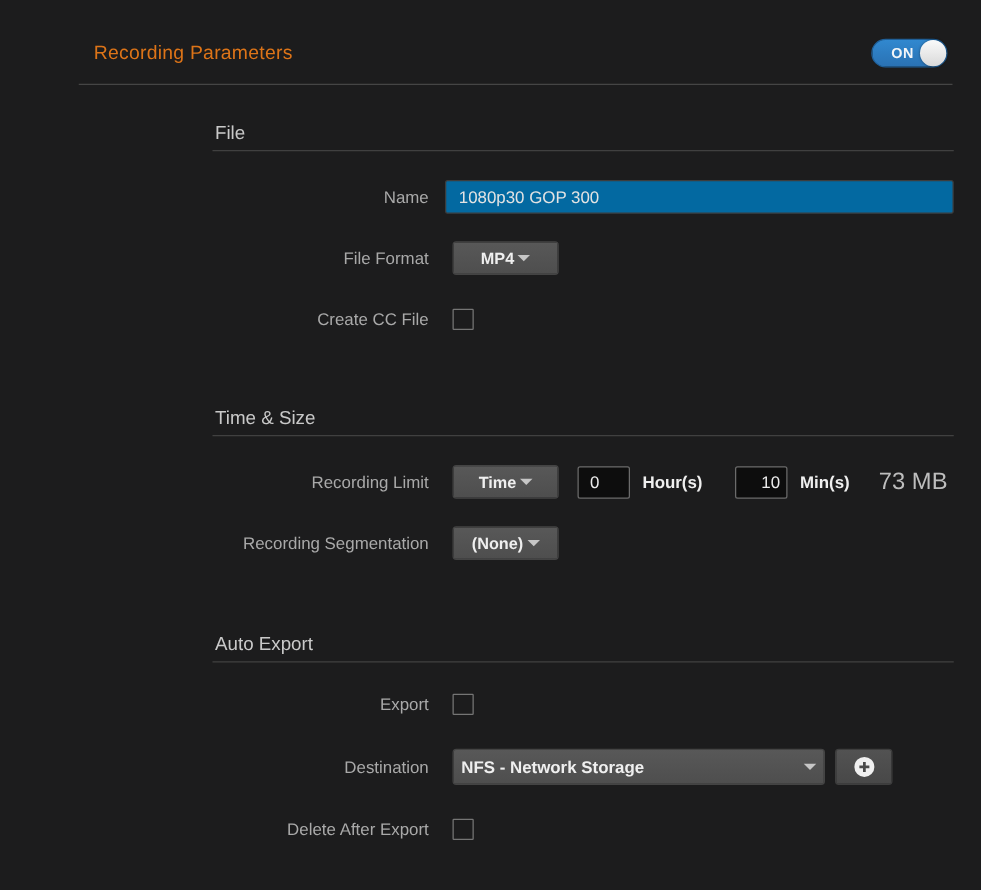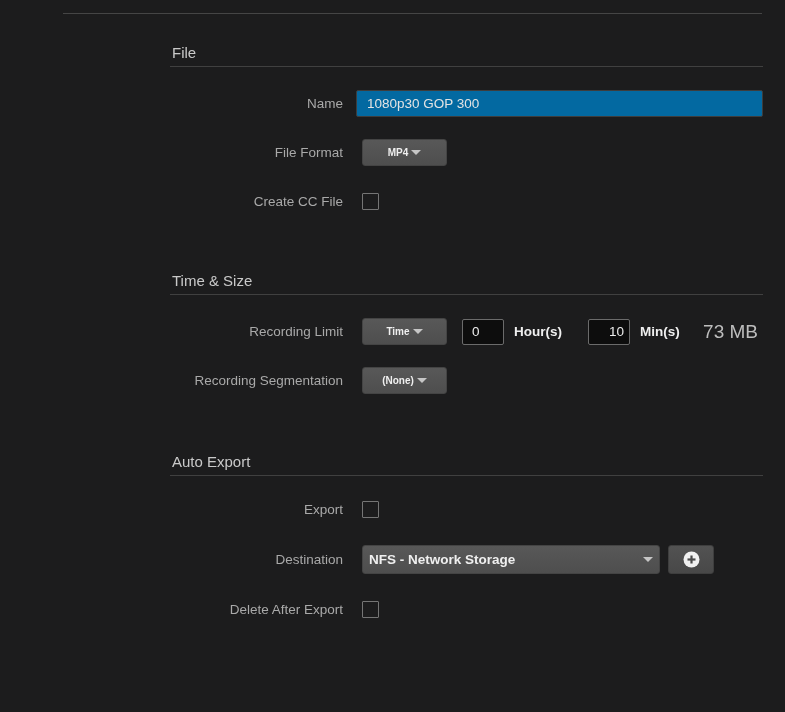--- a/index.html
+++ b/index.html
@@ -75,21 +75,21 @@
     background: #0d0d0d; border: 1px solid #6b6b6b; border-radius: 2px;
     color: #ececec; font-size: 13.5px; font-family: "Liberation Sans", sans-serif;
     padding: 0 0 0 9px; outline: none;
   }
 
   
   .dropdown {
     display: flex; align-items: center; justify-content: center; gap: 3px;
     background: linear-gradient(#585858, #4e4e4e);
     border: 1px solid #444; border-radius: 3px;
-    color: #efefef; font-size: 10px; font-weight: bold;
+    color: #efefef; font-size: 13px; font-weight: bold;
     height: 27px; cursor: pointer; margin-left: 6px;
   }
   .dd-small { width: 85px; }
   .dropdown-wide {
     display: flex; align-items: center;
     background: linear-gradient(#585858, #4e4e4e);
     border: 1px solid #444; border-radius: 3px;
     color: #efefef; font-size: 13.5px; font-weight: bold;
     width: 298px; height: 29px; padding: 0 6px;
     cursor: pointer; margin-left: 6px;
@@ -128,20 +128,27 @@
   .gap-mins { margin-left: 26px; padding-left: 20px; }
   .sec-gap { margin-top: 57px; }
   .sec-gap-2 { margin-top: 59px; }
   .row-tight { margin-top: 20px; }
 </style>
 </head>
 <body>
 
 <div class="panel">
 
+  <div class="header">
+    <div class="page-title">Recording Parameters</div>
+    <div class="toggle">
+      <span class="toggle-label">ON</span>
+      <span class="toggle-knob"></span>
+    </div>
+  </div>
   <div class="hr-title"></div>
 
   <div class="section-title">File</div>
   <div class="hr-section"></div>
 
   <div class="row mt-row-1">
     <div class="row-label">Name</div>
     <div class="controls">
       <input type="text" class="text-input name-input" value="1080p30 GOP 300" style="">
     </div>

